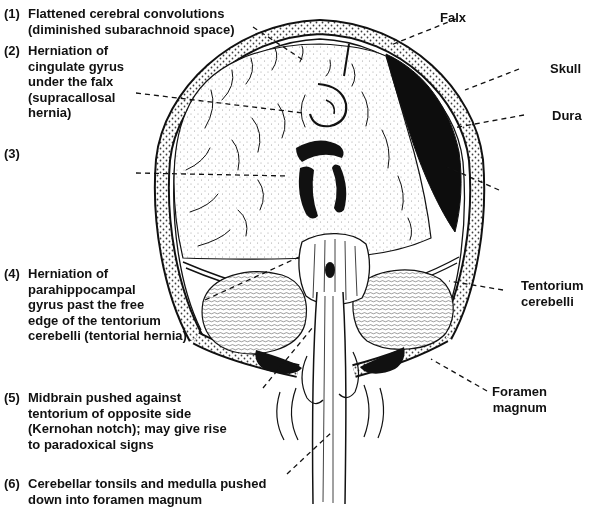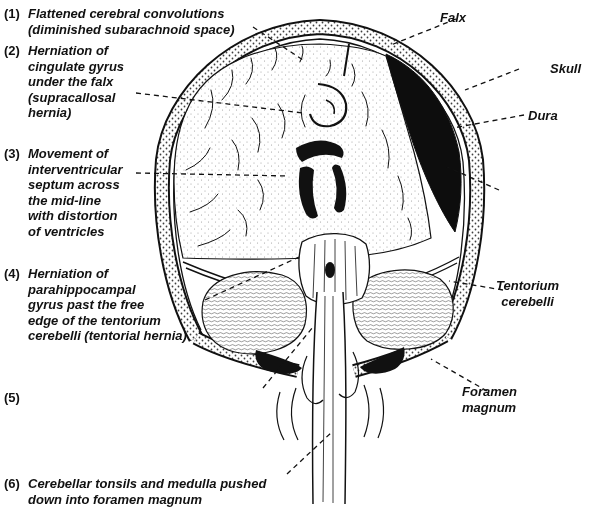--- a/index.html
+++ b/index.html
@@ -2,21 +2,21 @@
 <html><head>
 <meta charset="utf-8">
 <style>
   html,body{margin:0;padding:0;background:#fff;}
   #page{position:relative;width:601px;height:510px;background:#fff;overflow:hidden;
         font-family:"Liberation Sans", sans-serif;color:#111;}
   #figure-svg{position:absolute;left:0;top:0;}
   .lbl{position:absolute;font-size:13px;font-weight:600;line-height:1.2;color:#111;}
   .leftlbl{display:flex;align-items:flex-start;}
   .leftlbl .num{flex:none;width:24px;}
-  .txt{white-space:pre-line;font-style:italic;}
+  .txt{white-space:pre-line;}
 </style>
 </head>
 <body>
 
 <div id="page">
 
   <svg id="figure-svg" width="601" height="510" viewBox="0 0 601 510">
     <defs>
       <pattern id="stip" width="6" height="6" patternUnits="userSpaceOnUse">
         <rect width="6" height="6" fill="#ffffff"></rect>
@@ -154,55 +154,53 @@
   <div class="lbl leftlbl" style="left:4px;top:43px;">
     <span class="num">(2)</span>
     <span class="txt">Herniation of
 cingulate gyrus
 under the falx
 (supracallosal
 hernia)</span>
   </div>
   <div class="lbl leftlbl" style="left:4px;top:146px;">
     <span class="num">(3)</span>
-    <span class="txt">Movement of
-interventricular
-septum across
-the mid-line
-with distortion
-of ventricles</span>
   </div>
   <div class="lbl leftlbl" style="left:4px;top:266px;">
     <span class="num">(4)</span>
     <span class="txt">Herniation of
 parahippocampal
 gyrus past the free
 edge of the tentorium
 cerebelli (tentorial hernia)</span>
   </div>
   <div class="lbl leftlbl" style="left:4px;top:390px;">
     <span class="num">(5)</span>
+    <span class="txt">Midbrain pushed against
+tentorium of opposite side
+(Kernohan notch); may give rise
+to paradoxical signs</span>
   </div>
   <div class="lbl leftlbl" style="left:4px;top:476px;">
     <span class="num">(6)</span>
     <span class="txt">Cerebellar tonsils and medulla pushed
 down into foramen magnum</span>
   </div>
 
   <div class="lbl" style="left:440px;top:10px;">
     <span class="txt">Falx</span>
   </div>
   <div class="lbl" style="left:550px;top:61px;">
     <span class="txt">Skull</span>
   </div>
-  <div class="lbl" style="left:528px;top:108px;">
+  <div class="lbl" style="left:552px;top:108px;">
     <span class="txt">Dura</span>
   </div>
-  <div class="lbl" style="left:496px;top:278px;text-align:center;">
+  <div class="lbl" style="left:521px;top:278px;">
     <span class="txt">Tentorium
 cerebelli</span>
   </div>
-  <div class="lbl" style="left:462px;top:384px;">
+  <div class="lbl" style="left:492px;top:384px;text-align:right;">
     <span class="txt">Foramen
 magnum</span>
   </div>
 
 </div>
 
 </body></html>

